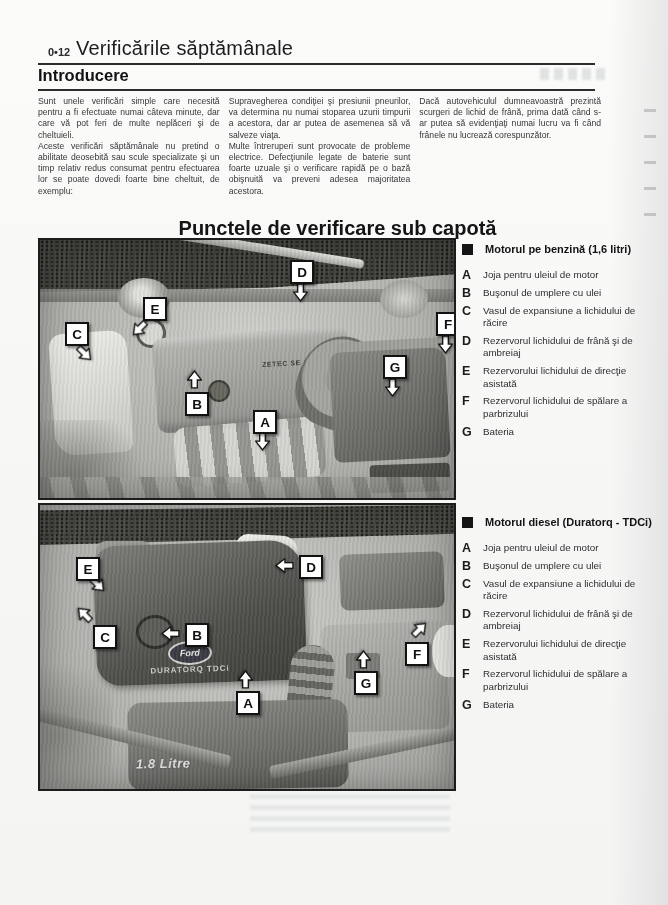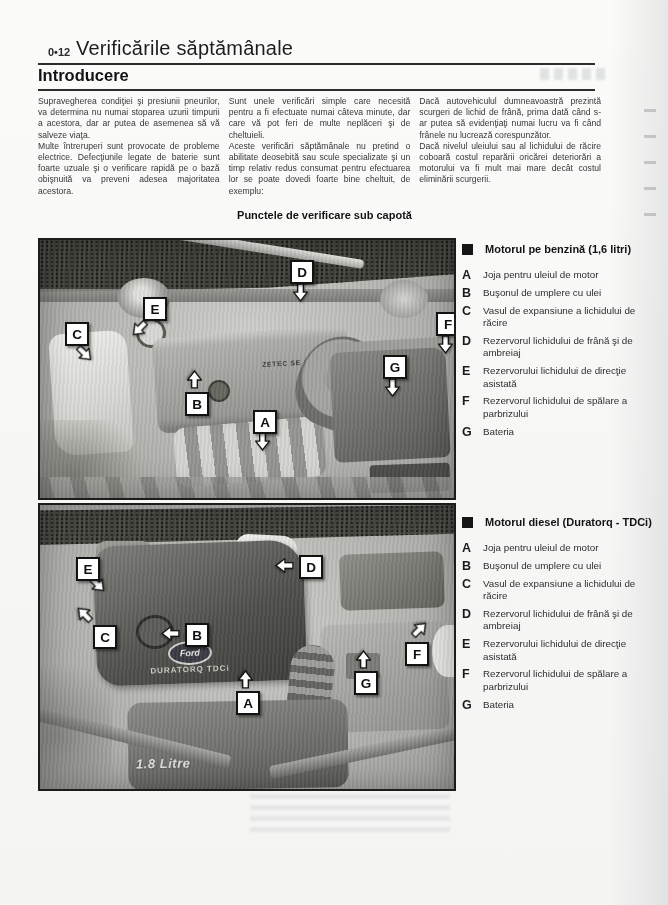--- a/index.html
+++ b/index.html
@@ -25,22 +25,22 @@
   .rule{position:absolute;left:38px;width:557px;height:2px;background:#2d2d30;}
   .rule1{top:63px;}
   .rule2{top:89px;}
   .intro-title{position:absolute;left:38px;top:66px;font-size:16.5px;font-weight:700;color:#121214;}
 
   
   .columns{position:absolute;left:38px;top:96px;width:563px;display:grid;
            grid-template-columns:1fr 1fr 1fr;column-gap:9px;}
   .col p{margin:0;font-size:8.6px;line-height:11.2px;text-align:justify;color:#36363c;}
 
-  .main-heading{position:absolute;left:43px;top:200px;width:563px;text-align:center;
-           font-size:11px;font-weight:700;color:#141416;}
+  .main-heading{position:absolute;left:56px;top:200px;width:563px;text-align:center;
+           font-size:20px;font-weight:700;color:#141416;}
 
   
   .photo{position:absolute;left:38px;width:414px;border:2px solid #1c1c1c;overflow:hidden;
          background:radial-gradient(ellipse at 50% 40%,#d0d0cc 0%,#b9b9b5 45%,#9d9d99 100%);}
   .photo::after{content:"";position:absolute;inset:0;pointer-events:none;
          background:repeating-linear-gradient(93deg,rgba(255,255,255,.05) 0 2px,rgba(0,0,0,.045) 2px 4px);
          box-shadow:inset 0 0 34px rgba(0,0,0,.28);}
   .photo1{top:238px;height:258px;}
   .photo2{top:503px;height:284px;}
   .art{position:absolute;pointer-events:none;}
@@ -158,30 +158,29 @@
   <div class="scan-ghost-bottom"></div>
 
   <span class="pagenum">0•12</span>
   <span class="chapter">Verificările săptămânale</span>
   <div class="rule rule1"></div>
   <div class="intro-title">Introducere</div>
   <div class="rule rule2"></div>
 
   <div class="columns">
     <div class="col">
+      <p>Sunt unele verificări simple care necesită pentru a fi efectuate numai câteva minute, dar care vă pot feri de multe neplăceri şi de cheltuieli.</p>
+      <p>Aceste verificări săptămânale nu pretind o abilitate deosebită sau scule specializate şi un timp relativ redus consumat pentru efectuarea lor se poate dovedi foarte bine cheltuit, de exemplu:</p>
+    </div>
+    <div class="col">
       <p>Supravegherea condiţiei şi presiunii pneurilor, va determina nu numai stoparea uzurii timpurii a acestora, dar ar putea de asemenea să vă salveze viaţa.</p>
       <p>Multe întreruperi sunt provocate de probleme electrice. Defecţiunile legate de baterie sunt foarte uzuale şi o verificare rapidă pe o bază obişnuită va preveni adesea majoritatea acestora.</p>
     </div>
     <div class="col">
-      <p>Sunt unele verificări simple care necesită pentru a fi efectuate numai câteva minute, dar care vă pot feri de multe neplăceri şi de cheltuieli.</p>
-      <p>Aceste verificări săptămânale nu pretind o abilitate deosebită sau scule specializate şi un timp relativ redus consumat pentru efectuarea lor se poate dovedi foarte bine cheltuit, de exemplu:</p>
-    </div>
-    <div class="col">
       <p>Dacă autovehiculul dumneavoastră prezintă scurgeri de lichid de frână, prima dată când s-ar putea să evidenţiaţi numai lucru va fi când frânele nu lucrează corespunzător.</p>
-      <p>Dacă nivelul uleiului sau al lichidului de răcire coboară costul reparării oricărei deteriorări a motorului va fi mult mai mare decât costul eliminării scurgerii.</p>
     </div>
   </div>
 
   <h2 class="main-heading">Punctele de verificare sub capotă</h2>
 
   <div class="photo photo1">
     <div class="art p1-cowl"></div>
     <div class="art p1-wiper"></div>
     <div class="art p1-rail"></div>
     <div class="art p1-strutL"></div>

